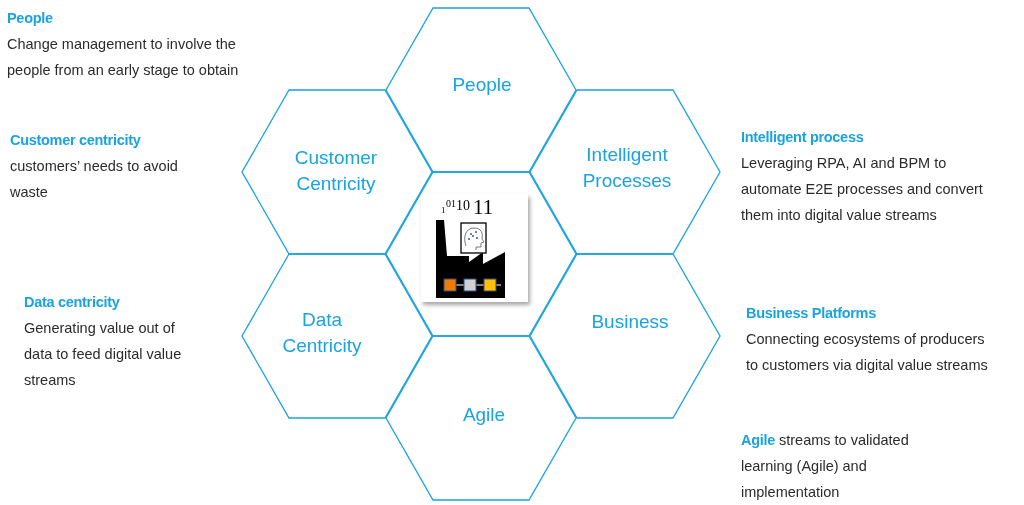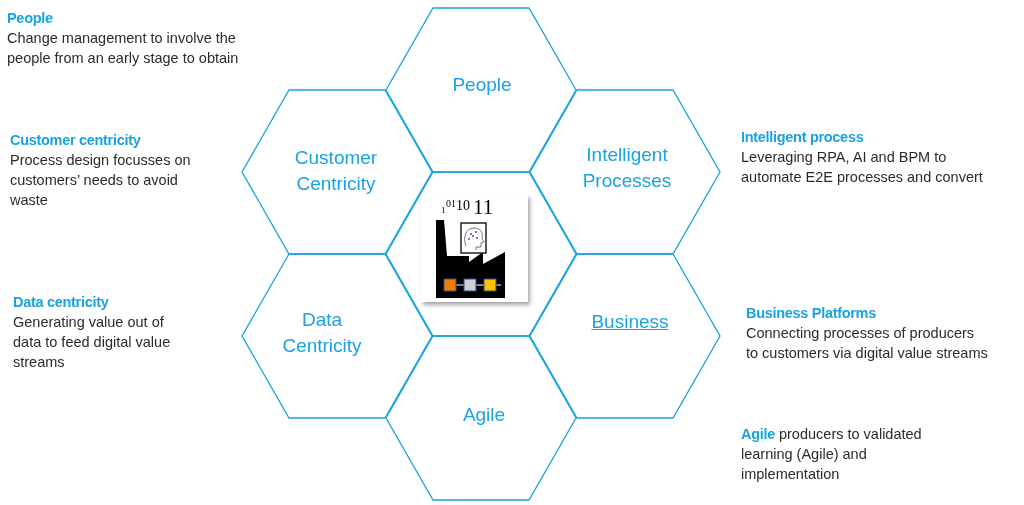--- a/index.html
+++ b/index.html
@@ -1,20 +1,20 @@
 <!DOCTYPE html>
 <html><head>
 <meta charset="utf-8">
 <style>
   html, body { margin:0; padding:0; background:#ffffff; }
   body { width:1024px; height:505px; position:relative; overflow:hidden;
          font-family:"Liberation Sans", sans-serif; }
   .desc { position:absolute; font-size:14.5px; line-height:20px; color:#2b2b2b; }
   .desc .ttl { color:#1aa3e0; font-weight:bold; font-size:14.5px; letter-spacing:-0.3px; }
-  .desc .body { display:block; }
+  .desc .body { display:block;margin-top:6px; }
   svg.hexes { position:absolute; left:0; top:0; }
   .hex-label { position:absolute; color:#1aa3e0; font-size:19px; line-height:26px; text-align:center; width:170px; }
   .factory { position:absolute; left:421px; top:194px; width:107px; height:108px; background:#fff;
              box-shadow:2px 3px 4px rgba(0,0,0,0.35); }
 </style>
 </head>
 <body>
 
 <svg class="hexes" width="1024" height="505">
   <g id="hexg" fill="none" stroke="#1aa3e0" stroke-width="1.3">
@@ -36,21 +36,21 @@
   <div>Centricity</div>
 </div>
 <div class="hex-label" style="left:542px; top:142px;">
   <div>Intelligent</div>
   <div>Processes</div>
 </div>
 <div class="hex-label" style="left:237px; top:307px;">
   <div>Data</div>
   <div>Centricity</div>
 </div>
-<div class="hex-label" style="left:545px; top:309px;text-decoration:underline;">
+<div class="hex-label" style="left:545px; top:309px;">
   <div>Business</div>
 </div>
 <div class="hex-label" style="left:399px; top:402px;">
   <span>Agile</span>
 </div>
 
 <div class="factory">
   <svg width="107" height="108" viewBox="0 0 107 108">
     <text x="20" y="19" font-family="Liberation Serif, serif" font-size="9" fill="#000">1</text>
     <text x="25" y="13" font-family="Liberation Serif, serif" font-size="10" fill="#000">01</text>
@@ -75,41 +75,41 @@
 </div>
 
 <div class="desc" style="left:7px; top:8px;">
   <span class="ttl">People</span>
   <span class="body">Change management to involve the</span>
   <span class="body">people from an early stage to obtain</span>
 </div>
 
 <div class="desc" style="left:10px; top:130px;">
   <span class="ttl">Customer centricity</span>
-  <span class="body">Process design focusses on</span>
   <span class="body">customers’ needs to avoid</span>
   <span class="body">waste</span>
 </div>
 
-<div class="desc" style="left:13px; top:292px;">
+<div class="desc" style="left:24px; top:292px;">
   <span class="ttl">Data centricity</span>
   <span class="body">Generating value out of</span>
   <span class="body">data to feed digital value</span>
   <span class="body">streams</span>
 </div>
 
 <div class="desc" style="left:741px; top:127px;">
   <span class="ttl">Intelligent process</span>
   <span class="body">Leveraging RPA, AI and BPM to</span>
   <span class="body">automate E2E processes and convert</span>
+  <span class="body">them into digital value streams</span>
 </div>
 
 <div class="desc" style="left:746px; top:303px;">
   <span class="ttl">Business Platforms</span>
-  <span class="body">Connecting processes of producers</span>
+  <span class="body">Connecting ecosystems of producers</span>
   <span class="body">to customers via digital value streams</span>
 </div>
 
 <div class="desc" style="left:741px; top:424px;">
-  <span class="body"><span class="ttl">Agile</span><span> producers to validated</span></span>
+  <span class="body"><span class="ttl">Agile</span><span> streams to validated</span></span>
   <span class="body">learning (Agile) and</span>
   <span class="body">implementation</span>
 </div>
 
 </body></html>

